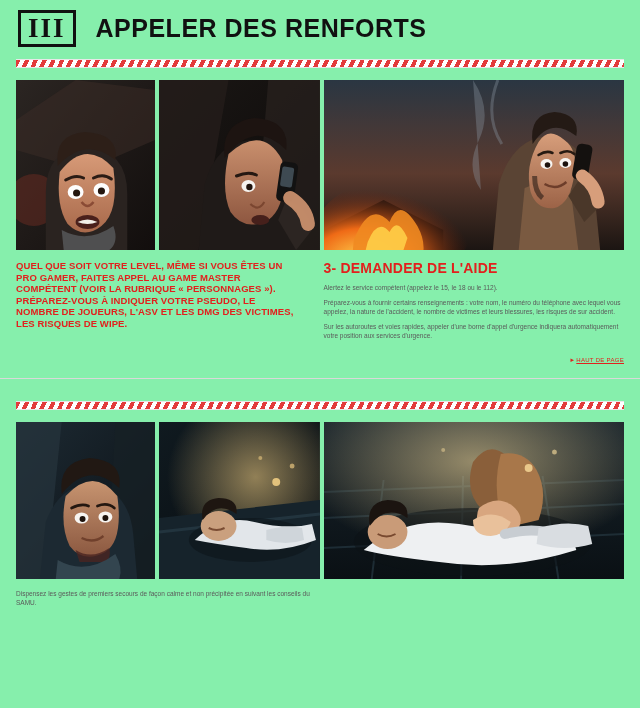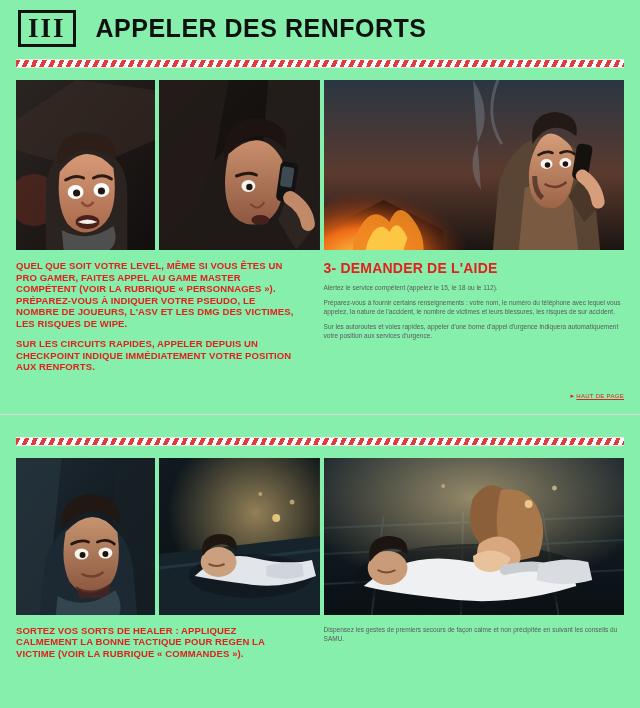--- a/index.html
+++ b/index.html
@@ -242,21 +242,20 @@
           <path d="M258 98 q16 8 18 30 l-14 14 l-16 -26z" fill="#4a3729"></path>
           <path d="M260 96 q14 10 16 26" stroke="#d79e7b" stroke-width="13" fill="none" stroke-linecap="round"></path>
         </svg>
       </div>
     </div>
 
     <div class="cols">
       <div class="col-left">
         <div class="redtxt">
           <p>QUEL QUE SOIT VOTRE LEVEL, MÊME SI VOUS ÊTES UN PRO GAMER, FAITES APPEL AU GAME MASTER COMPÉTENT (VOIR LA RUBRIQUE « PERSONNAGES »). PRÉPAREZ-VOUS À INDIQUER VOTRE PSEUDO, LE NOMBRE DE JOUEURS, L'ASV ET LES DMG DES VICTIMES, LES RISQUES DE WIPE.</p>
-          <p>SUR LES CIRCUITS RAPIDES, APPELER DEPUIS UN CHECKPOINT INDIQUE IMMÉDIATEMENT VOTRE POSITION AUX RENFORTS.</p>
         </div>
       </div>
       <div class="col-right">
         <div class="sub-title">3- DEMANDER DE L'AIDE</div>
         <div class="body-txt">
           <p>Alertez le service compétent (appelez le 15, le 18 ou le 112).</p>
           <p>Préparez-vous à fournir certains renseignements : votre nom, le numéro du téléphone avec lequel vous appelez, la nature de l'accident, le nombre de victimes et leurs blessures, les risques de sur accident.</p>
           <p>Sur les autoroutes et voies rapides, appeler d'une borne d'appel d'urgence indiquera automatiquement votre position aux services d'urgence.</p>
         </div>
       </div>
@@ -371,25 +370,20 @@
           <path d="M182 112 q24 -6 42 -2" stroke="#c8cdd2" stroke-width="10" fill="none" stroke-linecap="round"></path>
           <path d="M216 106 q28 -8 50 -2 l4 18 q-28 8 -56 0z" fill="#d9dde1"></path>
           <circle cx="206" cy="46" r="4" fill="#ffe2a0" opacity=".75"></circle>
           <circle cx="232" cy="30" r="2.5" fill="#ffe2a0" opacity=".6"></circle>
           <circle cx="120" cy="28" r="2" fill="#ffe2a0" opacity=".45"></circle>
         </svg>
       </div>
     </div>
 
     <div class="cols">
-      <div class="col-left">
-        <div class="redtxt">
-          <p>SORTEZ VOS SORTS DE HEALER : APPLIQUEZ CALMEMENT LA BONNE TACTIQUE POUR REGEN LA VICTIME (VOIR LA RUBRIQUE « COMMANDES »).</p>
-        </div>
-      </div>
       <div class="col-right">
         <div class="body-txt">
           <p>Dispensez les gestes de premiers secours de façon calme et non précipitée en suivant les conseils du SAMU.</p>
         </div>
       </div>
     </div>
 
   </div>
 
 </div>

